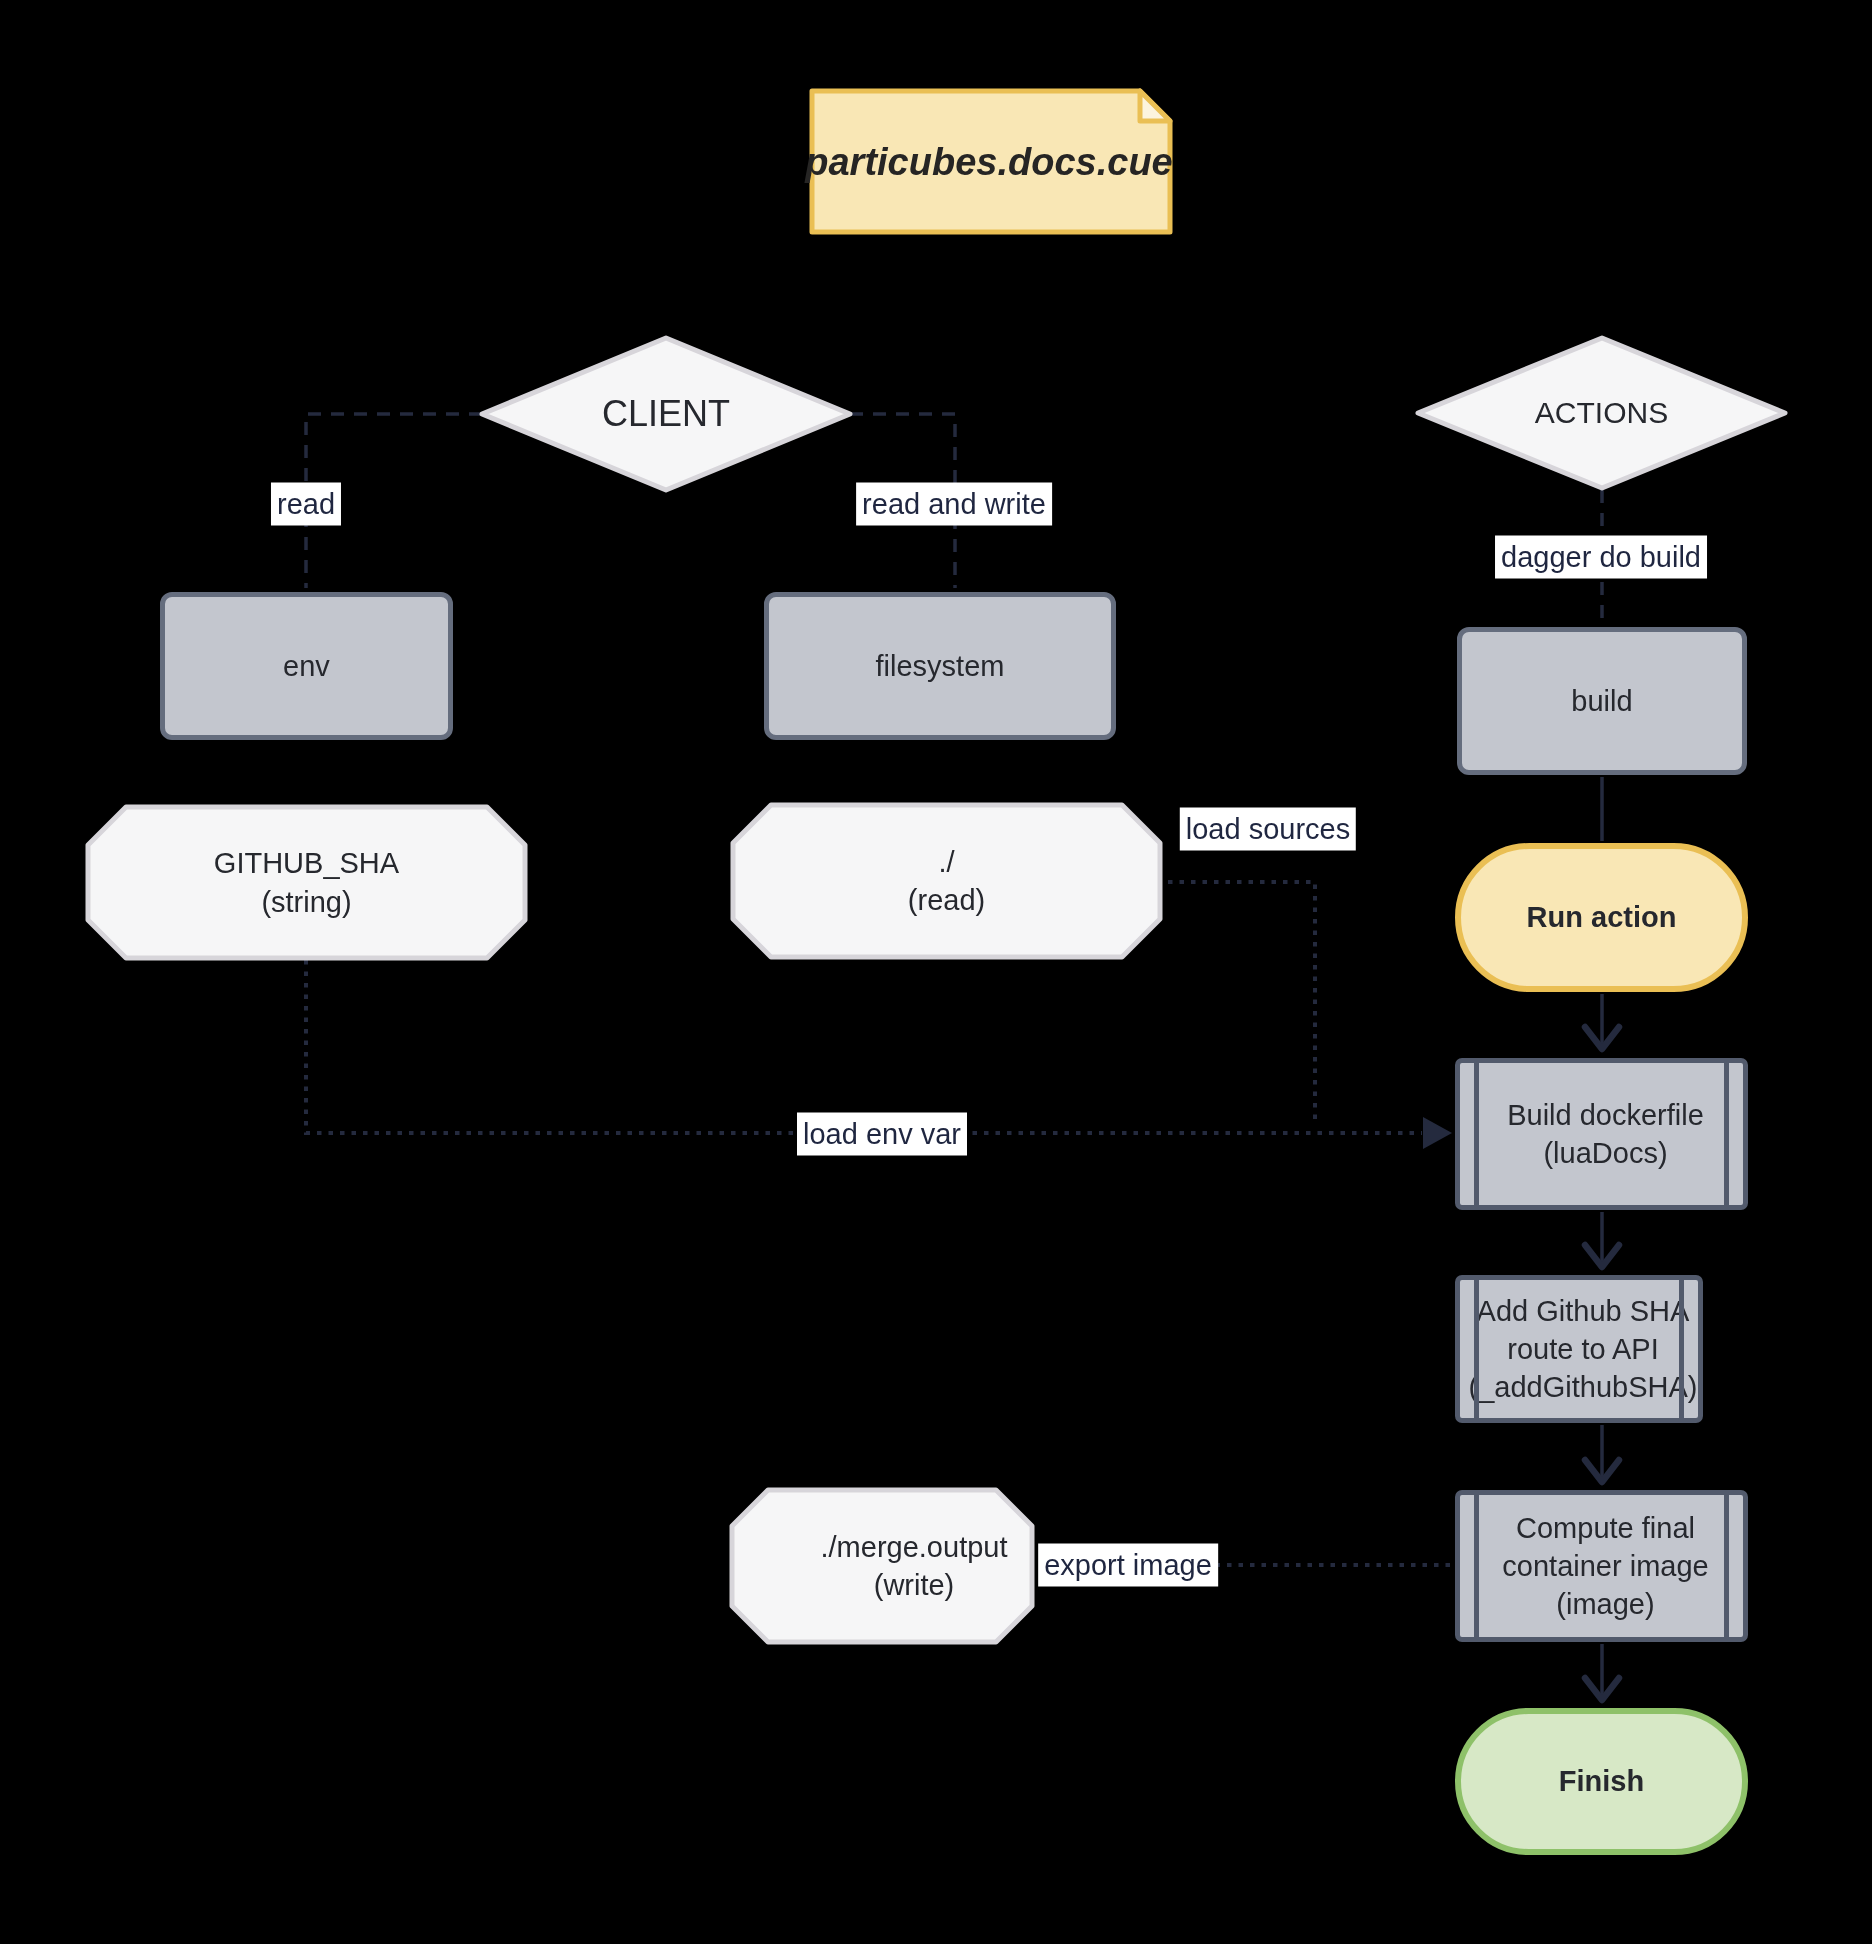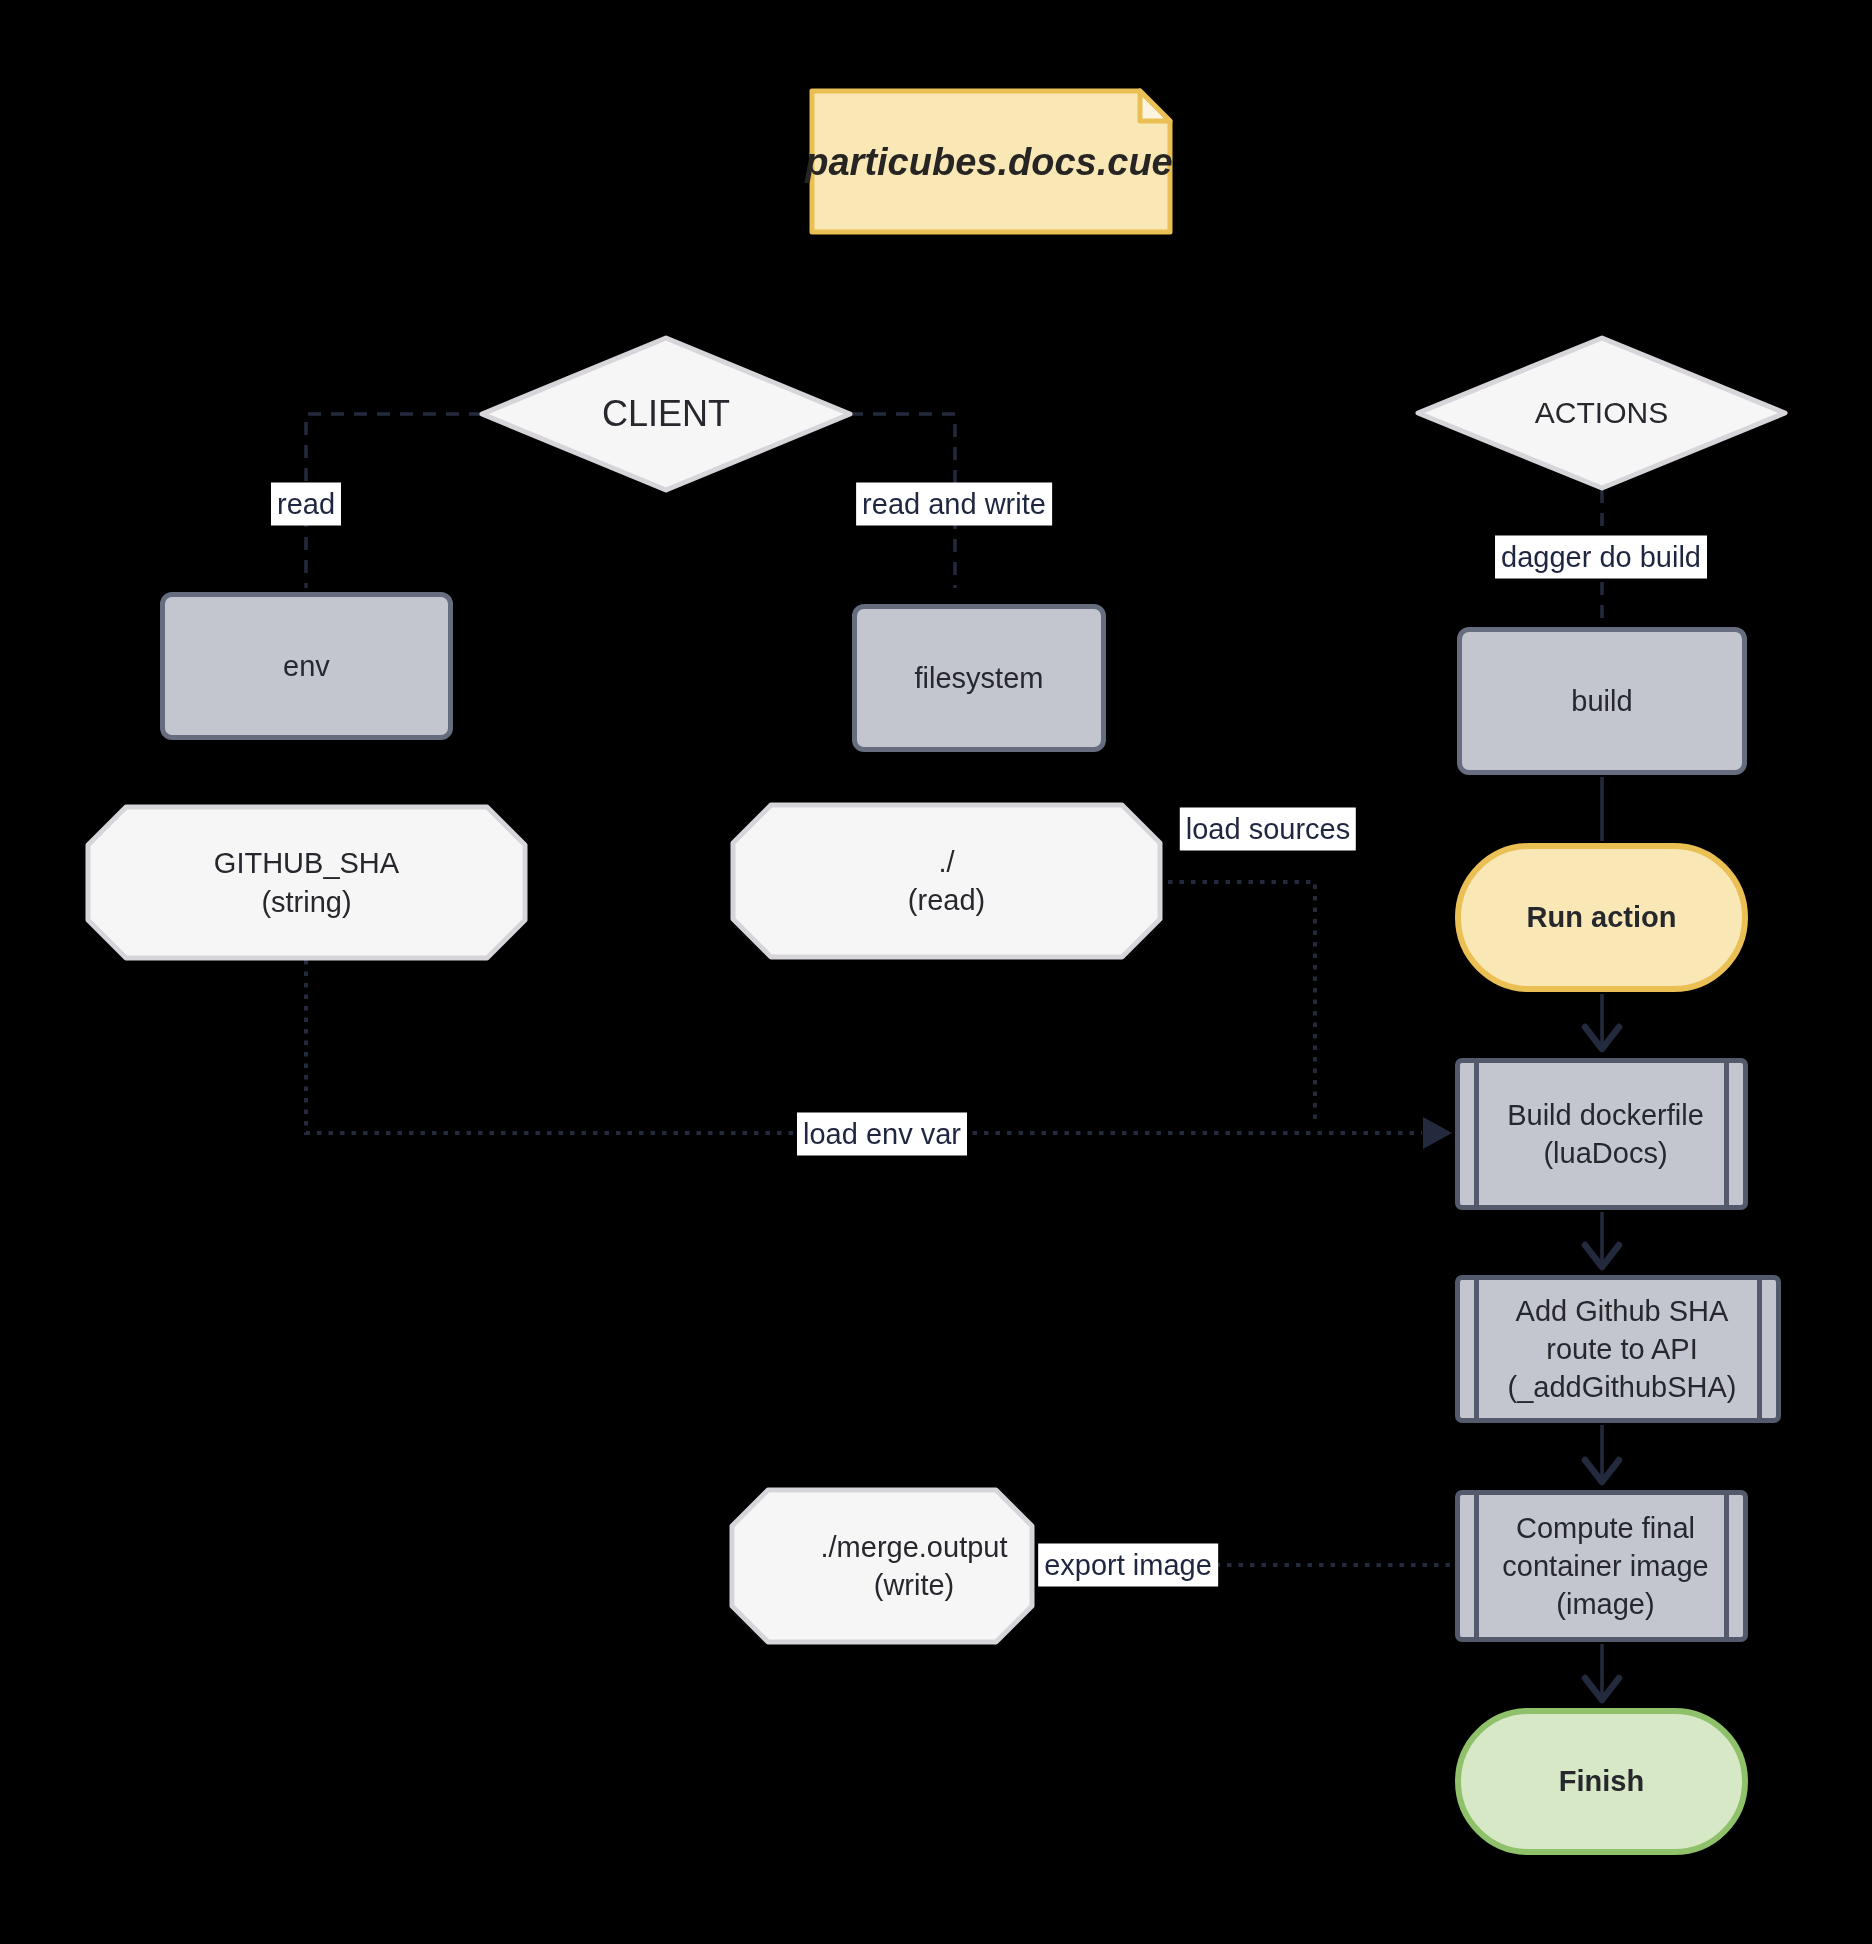--- a/index.html
+++ b/index.html
@@ -68,36 +68,36 @@
     <polygon class="shape-white" points="771,805 1122,805 1160,843 1160,919 1122,957 771,957 733,919 733,843"></polygon>
     <polygon class="shape-white" points="768,1490 996,1490 1032,1526 1032,1606 996,1642 768,1642 732,1606 732,1526"></polygon>
   </svg>
 
   <div class="node overlay note-title" style="left:812px;top:92px;width:354px;height:140px;">particubes.docs.cue</div>
 
   <div class="node overlay" style="left:482px;top:338px;width:368px;height:152px;font-size:36px;">CLIENT</div>
   <div class="node overlay" style="left:1418px;top:338px;width:367px;height:150px;font-size:30px;">ACTIONS</div>
 
   <div class="node rect-node" style="left:160px;top:592px;width:293px;height:148px;">env</div>
-  <div class="node rect-node" style="left:852px;top:592px;width:254px;height:148px;margin-top:12px;">filesystem</div>
+  <div class="node rect-node" style="left:764px;top:592px;width:352px;height:148px;">filesystem</div>
   <div class="node rect-node" style="left:1457px;top:627px;width:290px;height:148px;">build</div>
 
   <div class="node overlay" style="left:88px;top:807px;width:437px;height:151px;">GITHUB_SHA
 (string)</div>
   <div class="node overlay" style="left:733px;top:805px;width:427px;height:152px;">./
 (read)</div>
   <div class="node overlay" style="left:764px;top:1490px;width:300px;height:152px;">./merge.output
 (write)</div>
 
   <div class="node stadium yellow" style="left:1455px;top:843px;width:293px;height:149px;">Run action</div>
   <div class="node stadium green" style="left:1455px;top:1708px;width:293px;height:147px;">Finish</div>
 
   <div class="node subroutine" style="left:1455px;top:1058px;width:293px;height:152px;">Build dockerfile
 (luaDocs)</div>
-  <div class="node subroutine" style="left:1455px;top:1275px;width:326px;height:148px;">Add Github SHA
+  <div class="node subroutine" style="left:1455px;top:1275px;width:248px;height:148px;">Add Github SHA
 route to API
 (_addGithubSHA)</div>
   <div class="node subroutine" style="left:1455px;top:1490px;width:293px;height:152px;">Compute final
 container image
 (image)</div>
 
   <div class="edge-label" style="left:306px;top:504px;">read</div>
   <div class="edge-label" style="left:954px;top:504px;">read and write</div>
   <div class="edge-label" style="left:1601px;top:557px;">dagger do build</div>
   <div class="edge-label" style="left:1268px;top:829px;">load sources</div>

